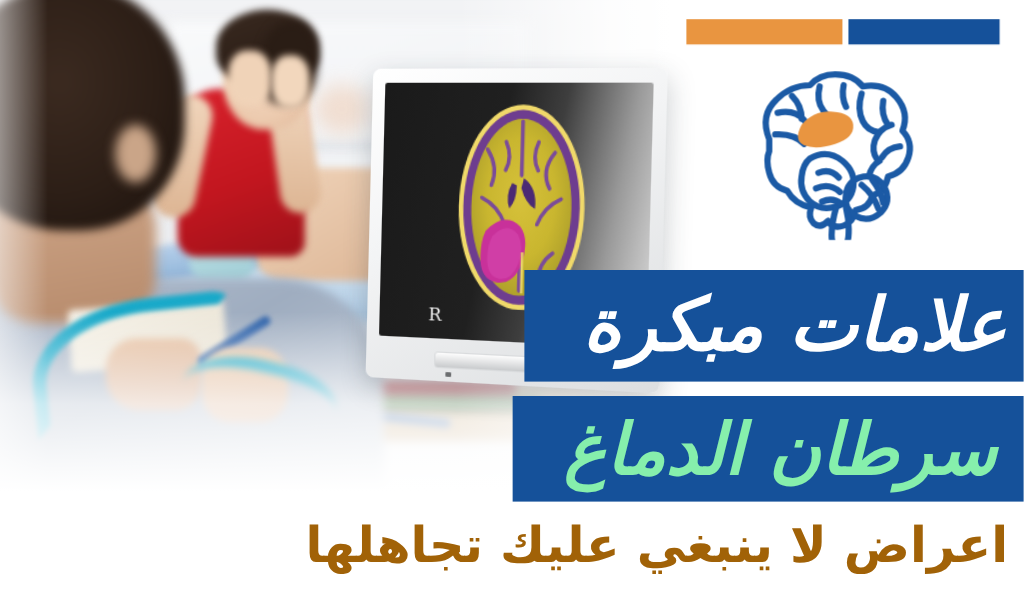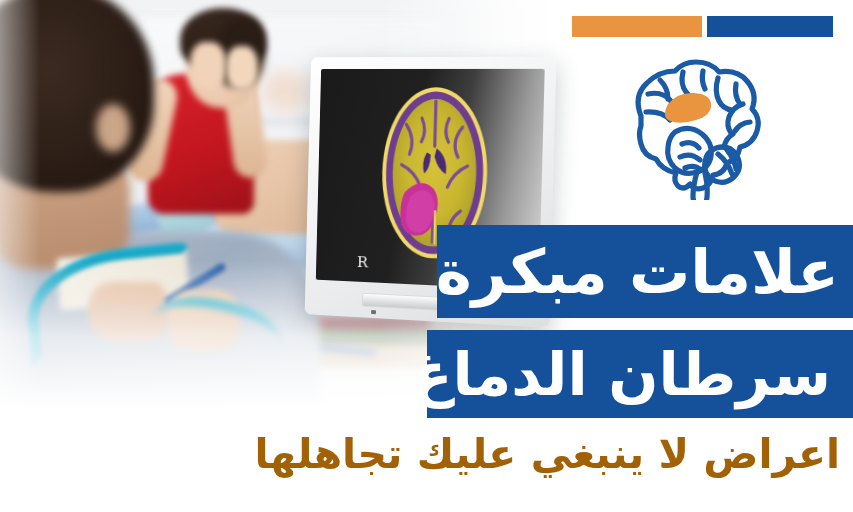--- a/index.html
+++ b/index.html
@@ -452,20 +452,21 @@
     padding-right: 22px;
   }
   .banner-text {
     color: #ffffff;
     font-weight: bold;
     font-size: 61px;
     line-height: 1;
     white-space: nowrap;
     letter-spacing: 0px;
     font-family: "DejaVu Sans", sans-serif;
+    font-style: italic;
   }
   .banner-2 .banner-text { font-size: 59px; }
 
   
   .subtitle {
     position: absolute;
     left: 0;
     top: 432px;
     width: 840px;
     text-align: right;
@@ -649,18 +650,18 @@
                q-16 5 -26 1
                q-9 -4 -2 -17 z" fill="#E99540"></path>
     </svg>
   </div>
 
   <div class="banner banner-1" style="background: rgb(21, 81, 154);">
     <span class="banner-text" style="color: rgb(255, 255, 255);">علامات مبكرة</span>
   </div>
 
   <div class="banner banner-2" style="background: rgb(21, 81, 154);">
-    <span class="banner-text" style="color: #ffffff;">سرطان الدماغ</span>
+    <span class="banner-text" style="color: #86efac;">سرطان الدماغ</span>
   </div>
 
   <div class="subtitle" style="color: #a16207;">اعراض لا ينبغي عليك تجاهلها</div>
 
 </div>
 
 </body></html>

